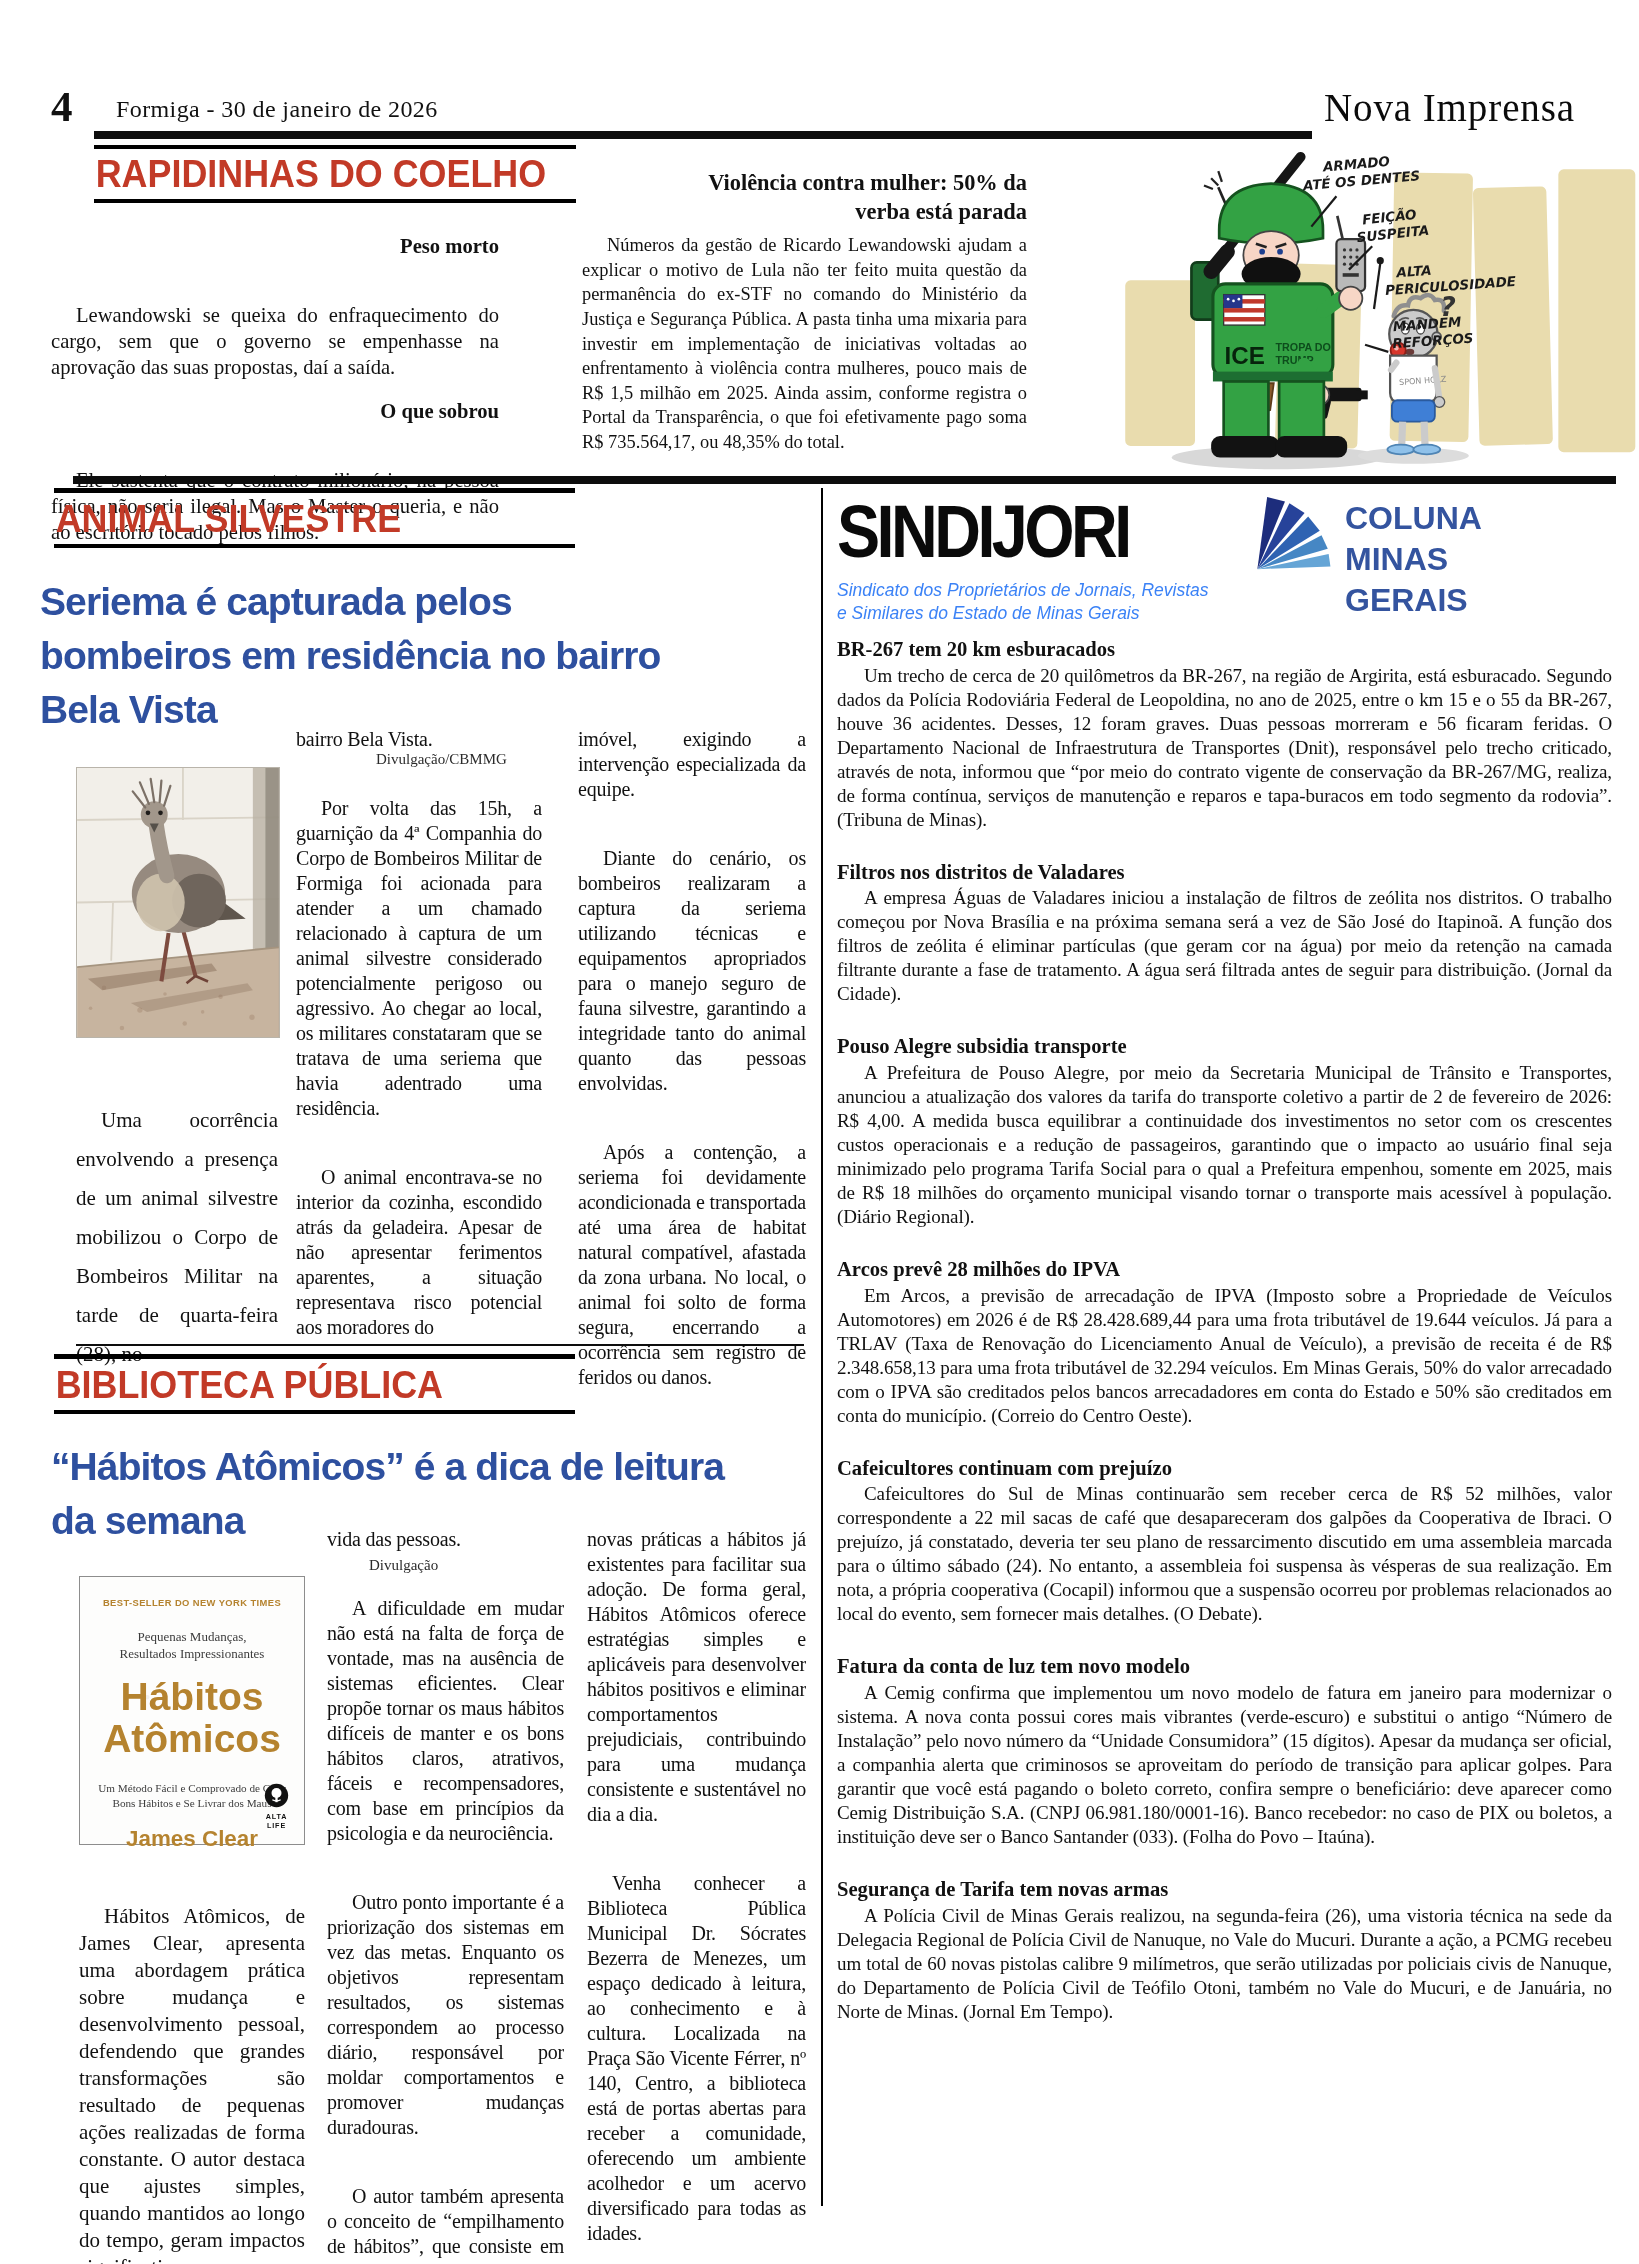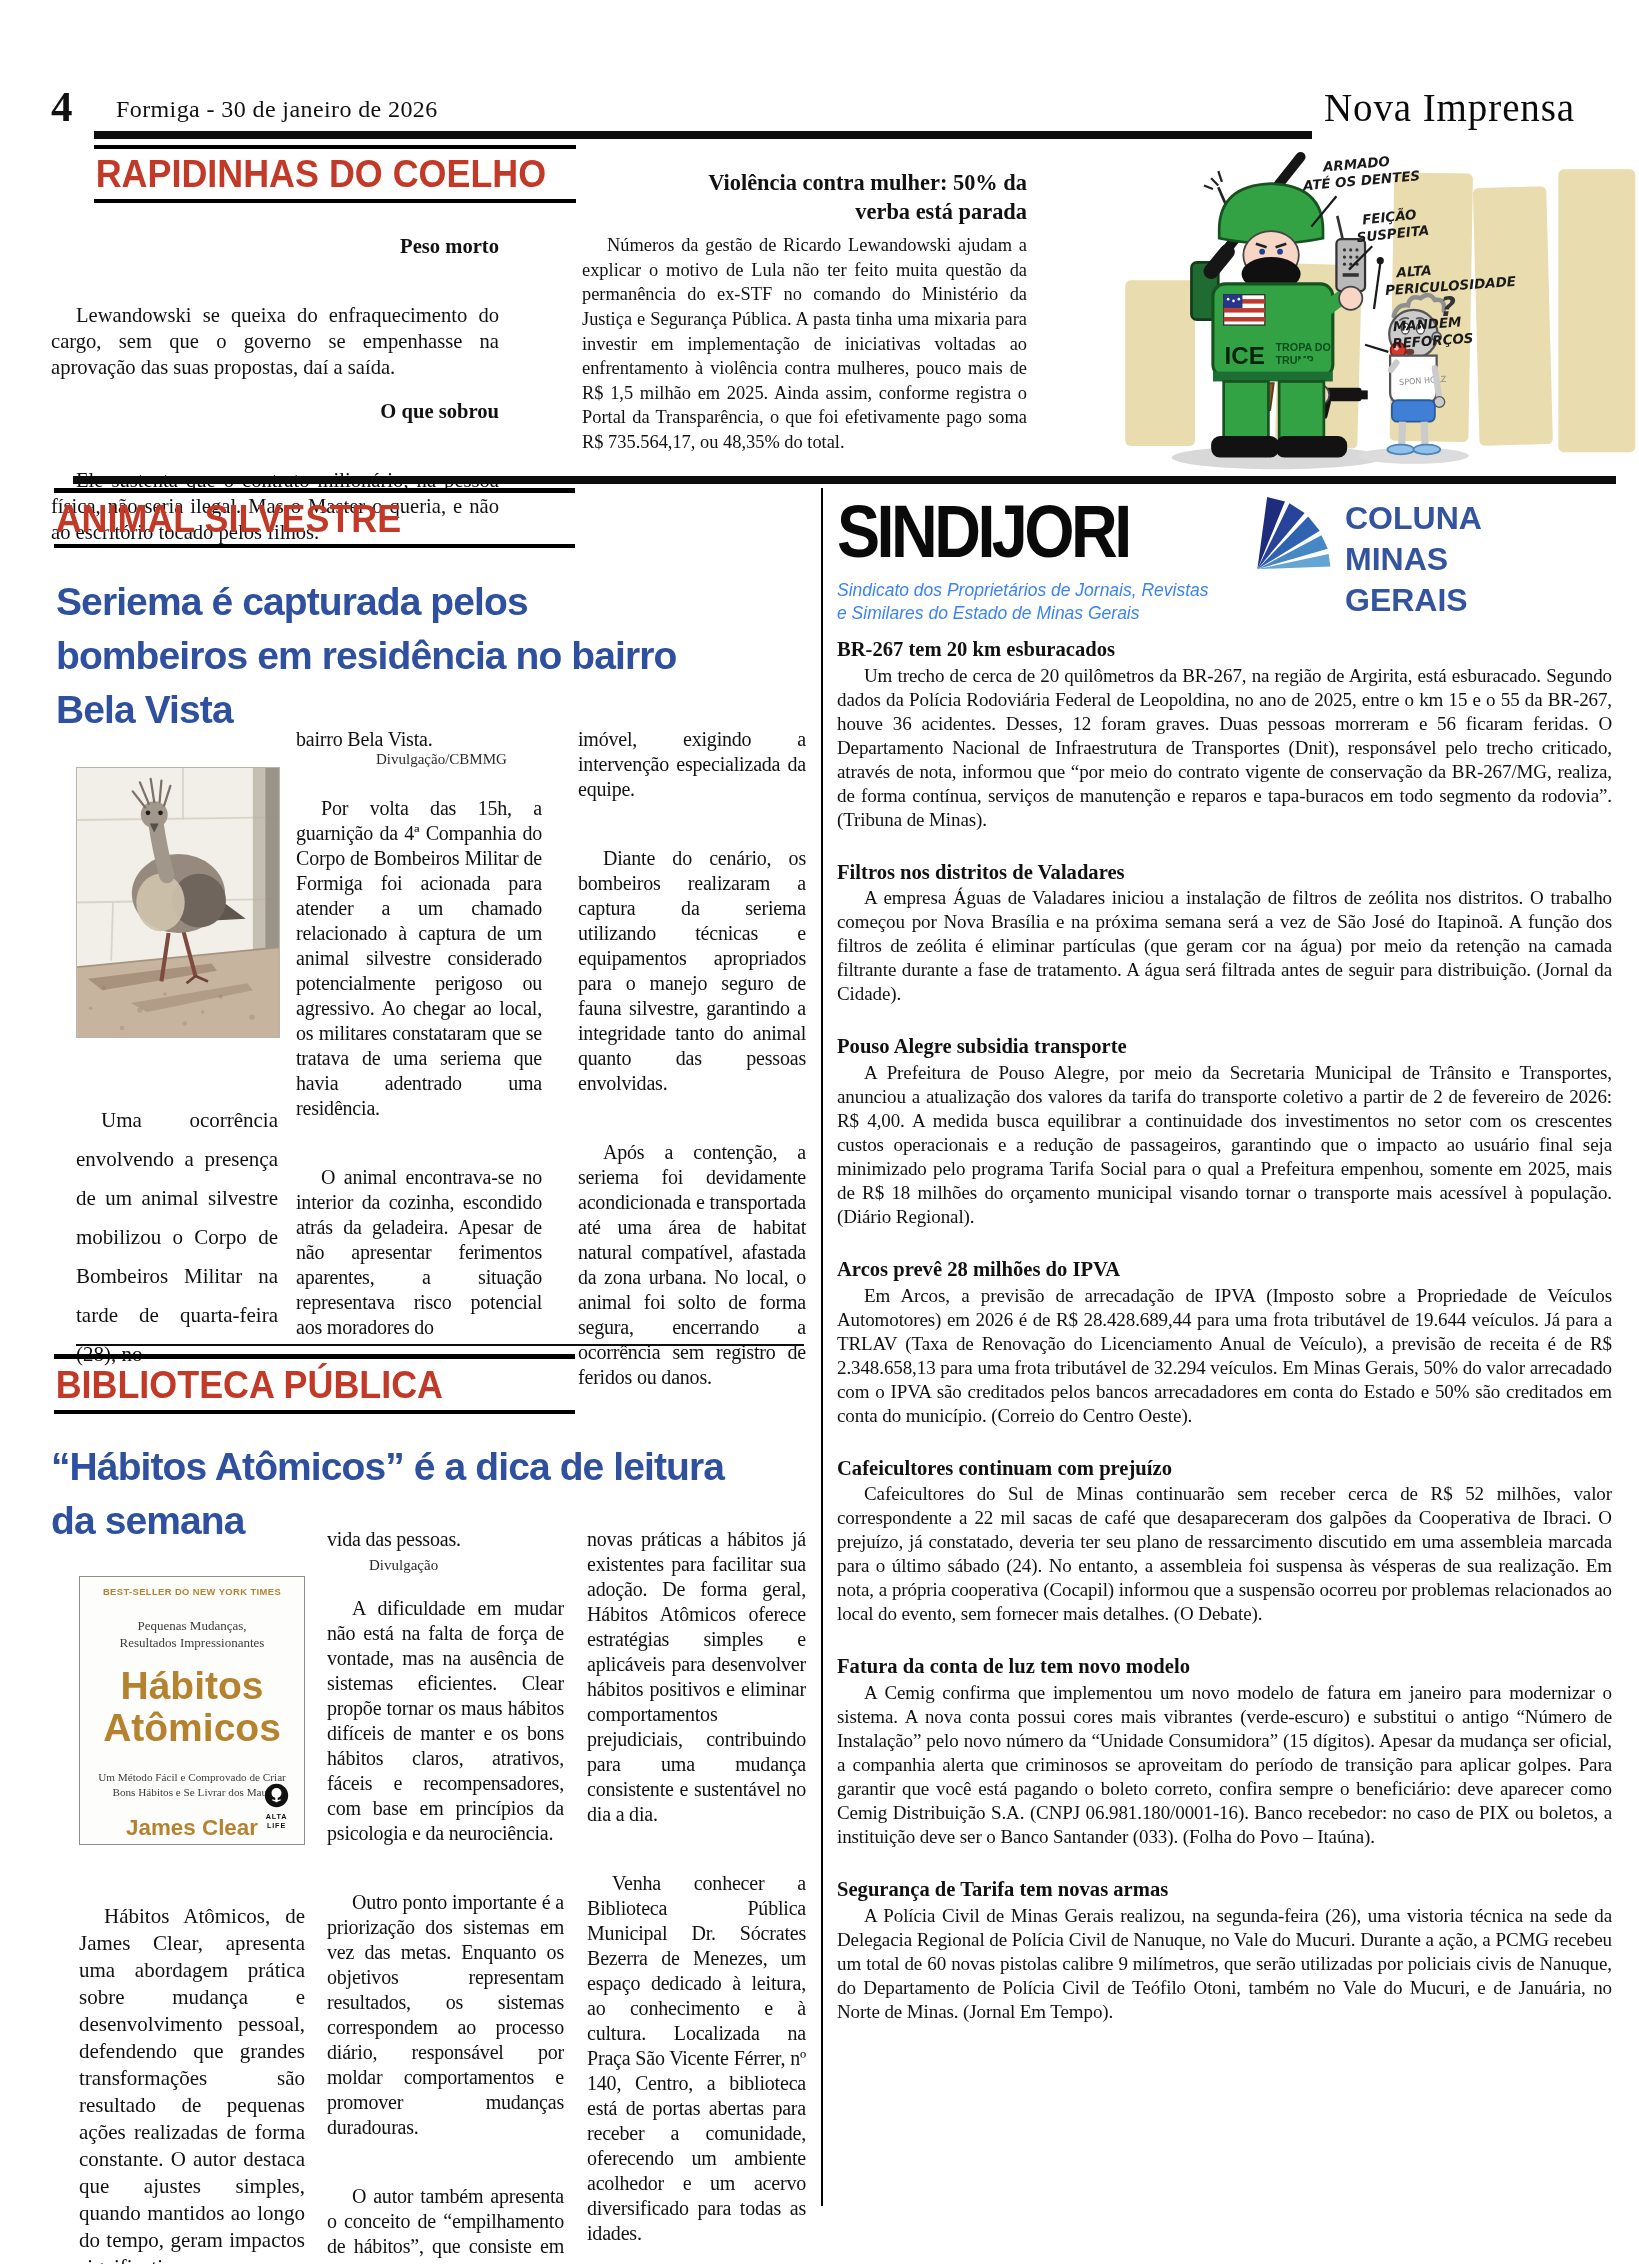--- a/index.html
+++ b/index.html
@@ -38,21 +38,21 @@
   .sjtag{font-family:"Liberation Sans",sans-serif;font-style:italic;font-size:17.5px;color:#3b82f6;}
   .coluna{font-family:"Liberation Sans",sans-serif;font-weight:bold;font-size:32px;
           line-height:41px;color:#34549f;letter-spacing:0;}
   .brief h3{font:bold 20.6px "Liberation Serif",serif;margin:0 0 2.7px 0;}
   .brief p{font-size:19px;line-height:24px;text-align:justify;text-indent:27px;letter-spacing:-0.1px;}
   .brief{margin-bottom:29px;}
   
   .cover{background:#fdfdfc;border:0.9px solid #8d8d8d;box-sizing:border-box;text-align:center;
          background-image:radial-gradient(circle at 30% 45%, #f2f1ee 0 1.8px, transparent 2.7px);}
   .cv-banner{font-family:"Liberation Sans",sans-serif;font-weight:bold;font-size:9.4px;
-             letter-spacing:0.4px;color:#b5832f;margin-top:9px;}
+             letter-spacing:0.4px;color:#b5832f;margin-top:20px;}
   .cv-tag{font-size:13px;line-height:17px;color:#3c3c3c;margin-top:19.7px;font-family:"Liberation Serif",serif;}
   .cv-title{font-family:"Liberation Sans",sans-serif;font-weight:bold;font-size:39px;line-height:42px;
             color:#b5832f;margin-top:14.3px;}
   .cv-sub{font-size:11.2px;line-height:14.3px;color:#3c3c3c;margin-top:21.5px;padding:0 10.7px;}
   .cv-author{font-family:"Liberation Sans",sans-serif;font-weight:bold;font-size:22.4px;color:#b5832f;margin-top:16px;}
   .cv-pub{font-family:"Liberation Sans",sans-serif;font-weight:bold;font-size:7.2px;letter-spacing:0.9px;color:#111;}
   .vrule{background:#000;}
 </style>
 </head>
 <body>
@@ -217,21 +217,21 @@
 
   <div class="abs hrule" style="left:73px;top:476px;width:1543px;height:8px;"></div>
   <div class="abs vrule" style="left:821px;top:488px;width:1.8px;height:1718px;"></div>
 
   <div class="abs tag" style="left:54px;top:488px;width:521px;">
     <div class="bar"></div>
     <div class="red" style="font-size:39px;">ANIMAL SILVESTRE</div>
     <div class="bar2"></div>
   </div>
 
-  <div class="abs headline" style="left:56px;top:575px;width:654px;">Seriema é capturada pelos bombeiros em residência no bairro Bela Vista</div>
+  <div class="abs headline" style="left:40px;top:575px;width:654px;">Seriema é capturada pelos bombeiros em residência no bairro Bela Vista</div>
   <div class="abs credit" style="left:376px;top:751px;">Divulgação/CBMMG</div>
 
   <div class="abs" style="left:76px;top:767px;width:202px;height:269px;border:0.9px solid #b9b4aa;">
     <svg width="202" height="269" viewBox="0 0 225 300">
       <rect x="0" y="0" width="225" height="300" fill="#f2efe9"></rect>
       <g stroke="#d9d3c7" stroke-width="2">
         <line x1="0" y1="58" x2="225" y2="55"></line>
           <line x1="0" y1="150" x2="225" y2="146"></line>
         <line x1="118" y1="0" x2="118" y2="58"></line>
           <line x1="40" y1="150" x2="38" y2="215"></line>

